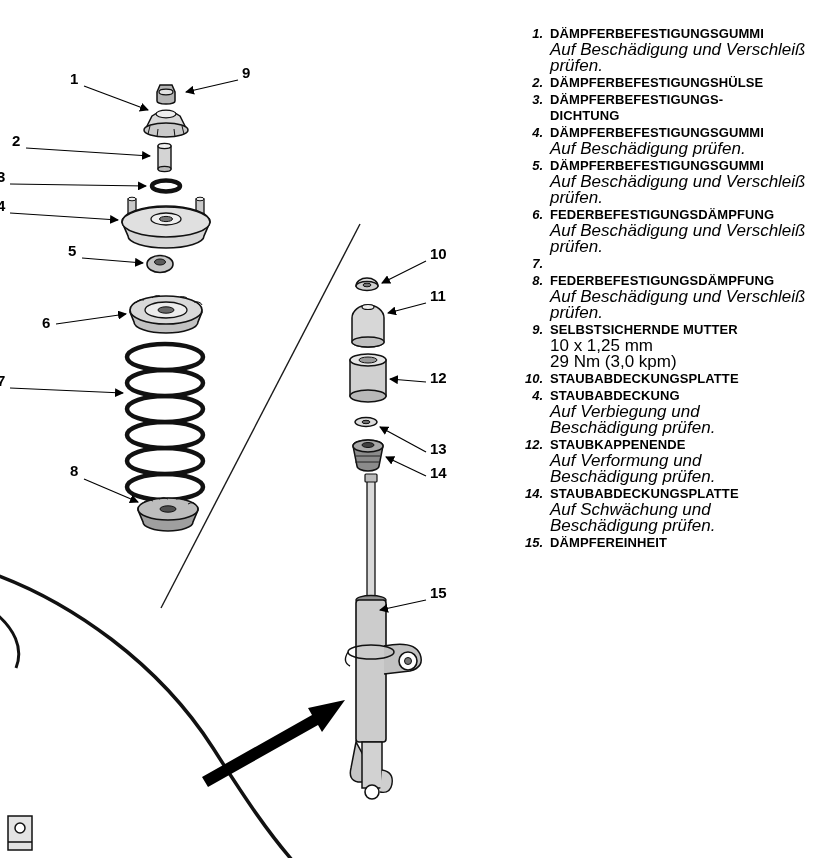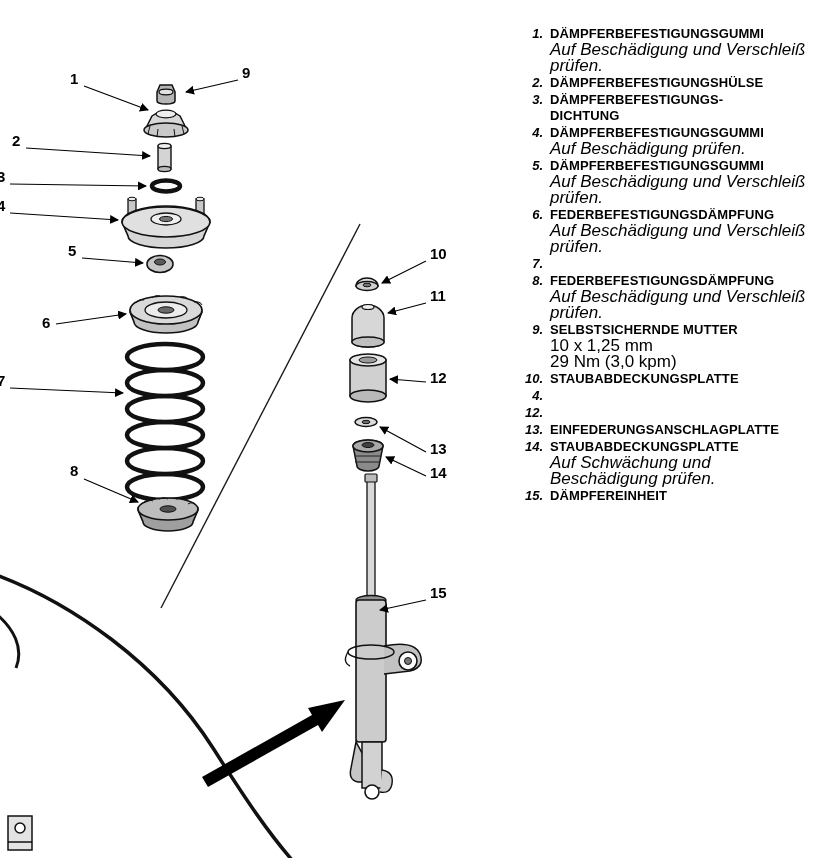--- a/index.html
+++ b/index.html
@@ -278,28 +278,30 @@
         </div>
       </div>
       <div class="legend-item">
         <div class="num">10.</div>
         <div class="body">
           <div class="title">STAUBABDECKUNGSPLATTE</div>
         </div>
       </div>
       <div class="legend-item">
         <div class="num">4.</div>
+        <div class="body">
+          <div class="title">STAUBABDECKUNG</div>
+          <div class="note italic">Auf Verbiegung und Beschädigung prüfen.</div>
+        </div>
       </div>
       <div class="legend-item">
         <div class="num">12.</div>
-      </div>
-      <div class="legend-item">
-        <div class="num">13.</div>
-        <div class="body">
-          <div class="title">EINFEDERUNGSANSCHLAGPLATTE</div>
+        <div class="body">
+          <div class="title">STAUBKAPPENENDE</div>
+          <div class="note italic">Auf Verformung und Beschädigung prüfen.</div>
         </div>
       </div>
       <div class="legend-item">
         <div class="num">14.</div>
         <div class="body">
           <div class="title">STAUBABDECKUNGSPLATTE</div>
           <div class="note italic">Auf Schwächung und Beschädigung prüfen.</div>
         </div>
       </div>
       <div class="legend-item">

